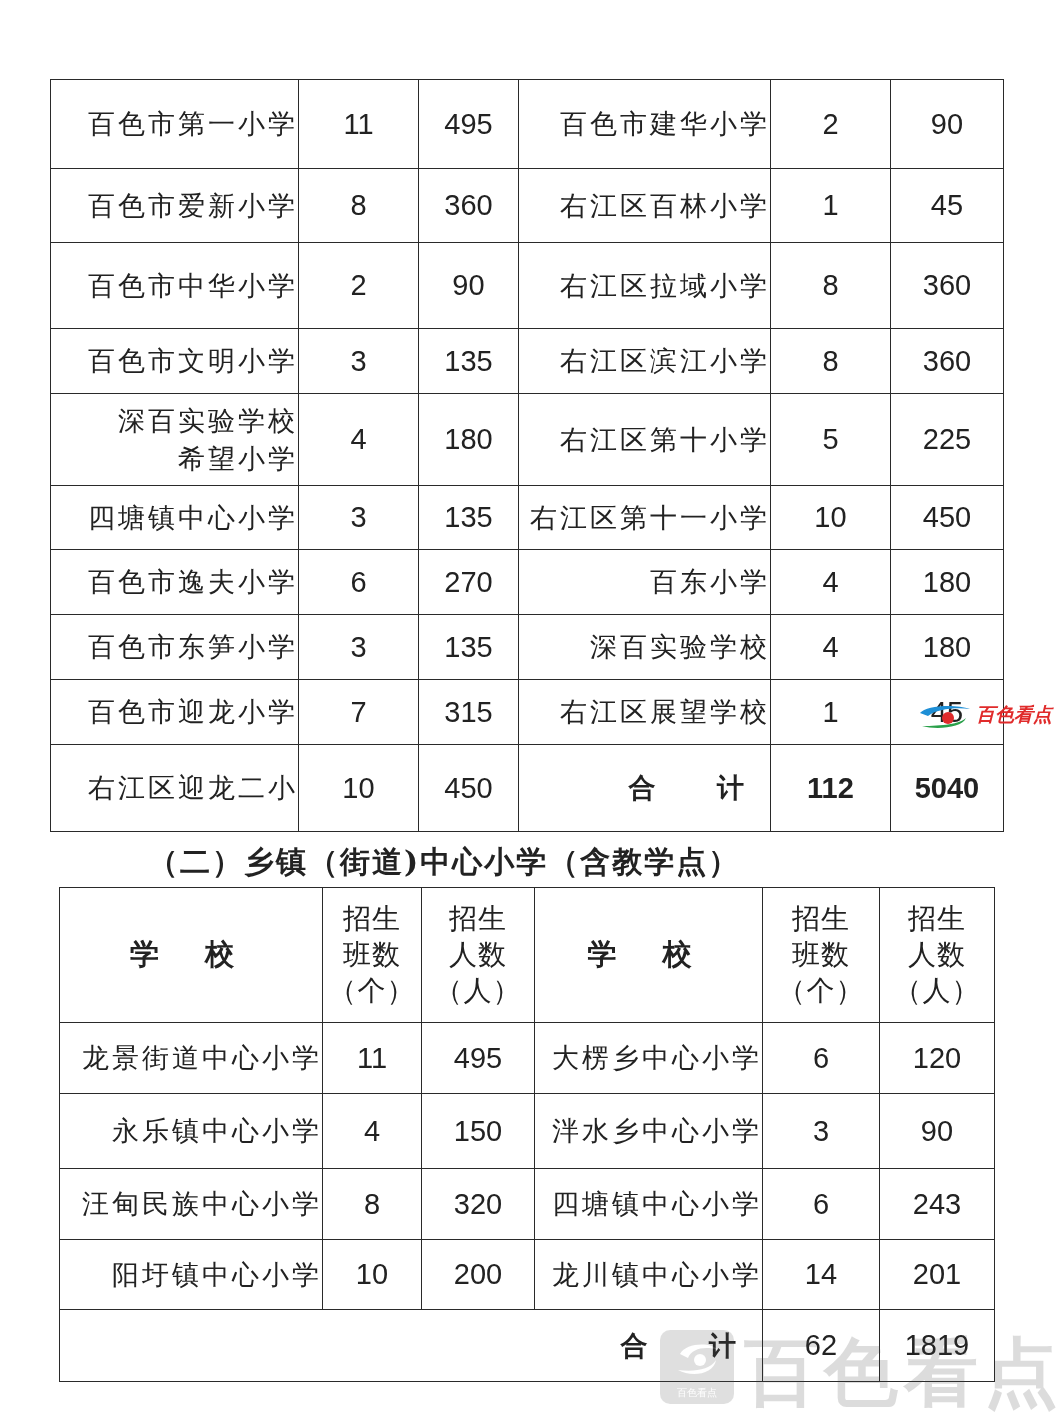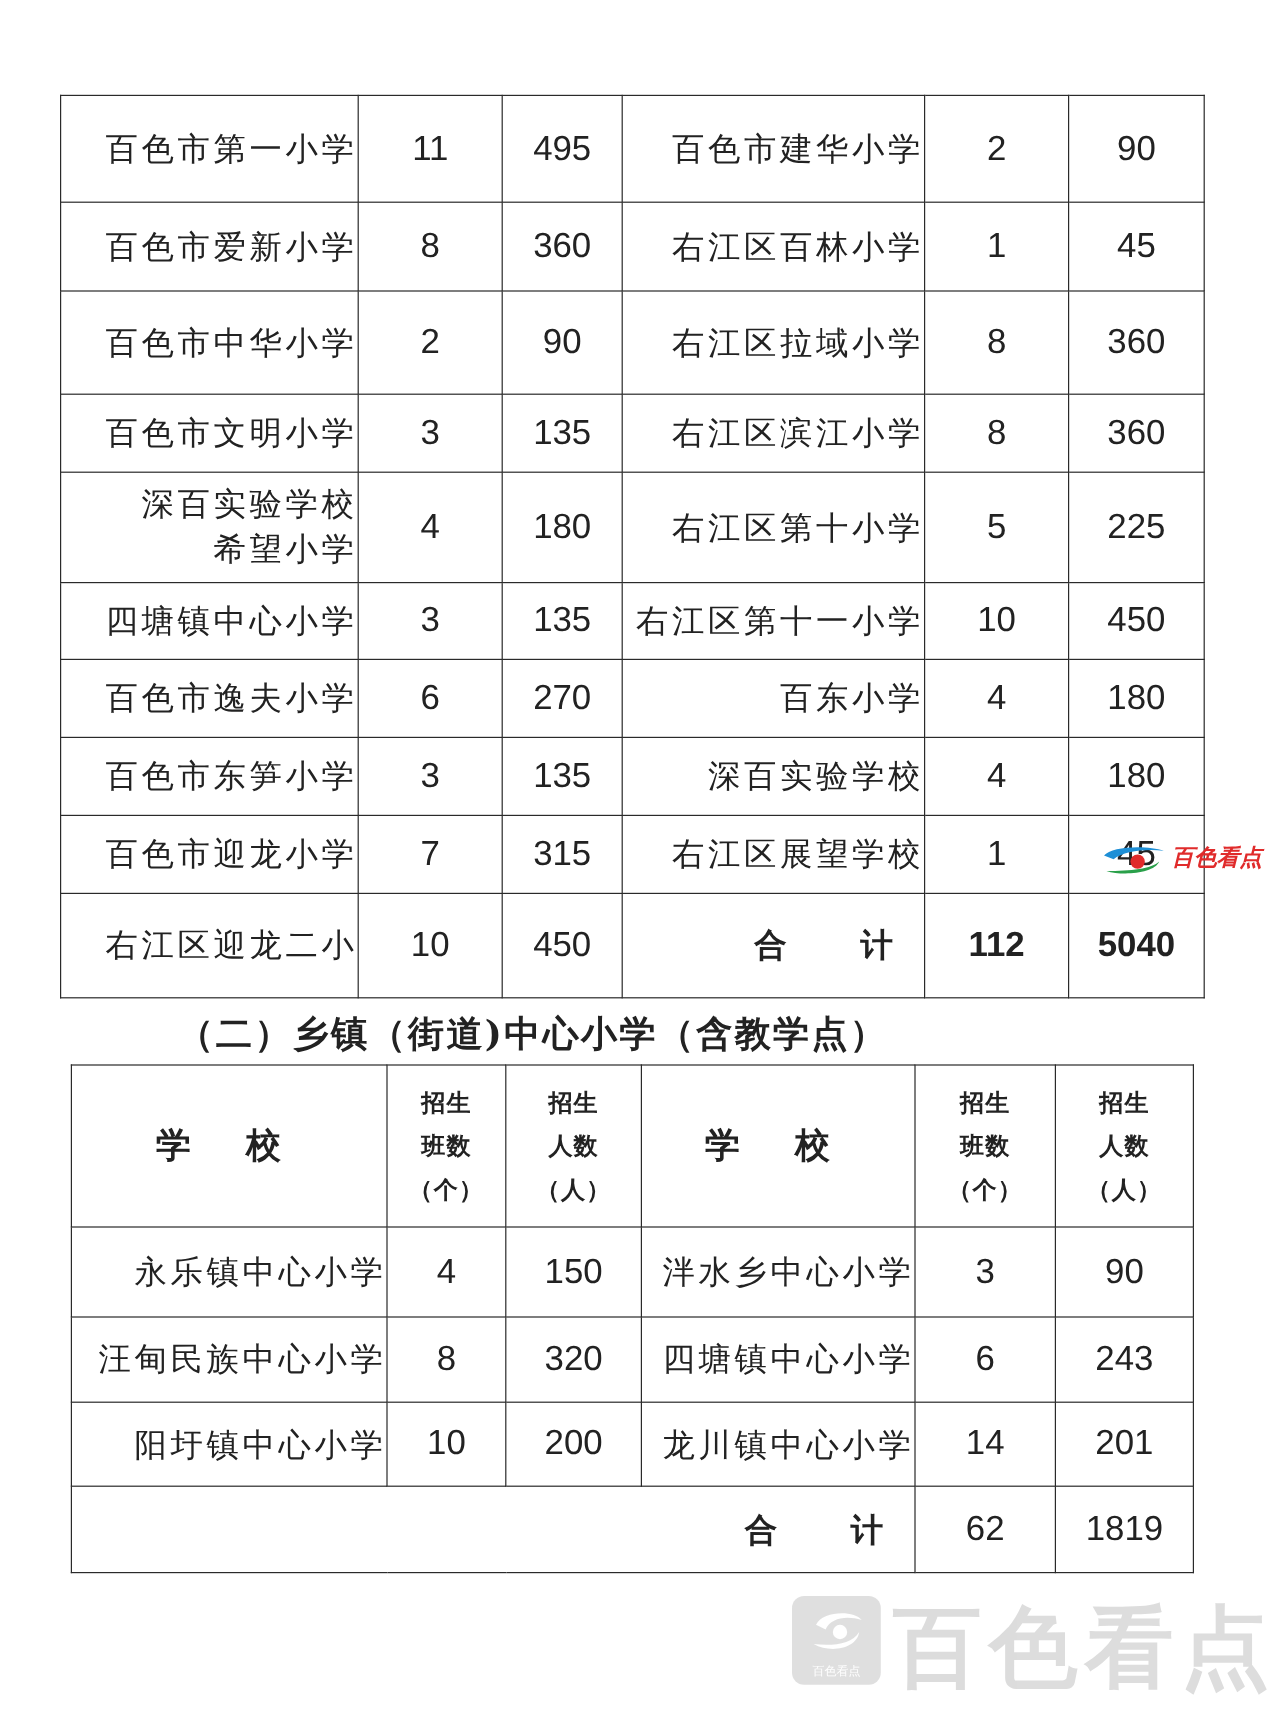--- a/index.html
+++ b/index.html
@@ -5,21 +5,21 @@
   html, body { margin: 0; padding: 0; background: #ffffff; }
   body { width: 1056px; height: 1428px; position: relative; overflow: hidden;
          font-family: "DejaVu Serif", "Liberation Serif", serif; color: #222; }
   table { border-collapse: collapse; position: absolute; table-layout: fixed; }
   td { border: 1.5px solid #2a2a2a; text-align: center; vertical-align: middle;
        font-size: 27px; padding: 0; letter-spacing: 1px; }
   td.name { letter-spacing: 3px; text-align: right; }
   td.name.wrap { line-height: 38px; }
   td.num { font-family: Liberation Sans, sans-serif; font-size: 29px; letter-spacing: 0; }
   td.bold { font-weight: bold; }
-  td.hdr { font-weight: bold; font-size: 20px; line-height: 36px; }
+  td.hdr { font-weight: normal; font-size: 28px; line-height: 36px; }
   td.hdr-school { font-weight: bold; font-size: 29px; letter-spacing: 18px; }
   td.total-label { font-weight: bold; letter-spacing: 26px; text-align: right; }
   #t1 { left: 50px; top: 79px; width: 953px; }
   #t2 { left: 59px; top: 887px; width: 935px; }
   .section-title { position: absolute; left: 148px; top: 842px; font-size: 30px;
                    font-weight: bold; letter-spacing: 2px; white-space: nowrap; }
   .wm-small { position: absolute; left: 916px; top: 700px; width: 140px; height: 34px; }
   .wm-small .swirl { position: absolute; left: 0; top: 4px; width: 56px; height: 26px; }
   .wm-small .txt { position: absolute; left: 60px; top: 2px; color: #e02b2b; font-weight: bold;
                    font-style: italic; font-size: 19px; font-family: "DejaVu Sans", sans-serif; }
@@ -169,20 +169,28 @@
         <div>招生</div>
         <div>班数</div>
         <div>（个）</div>
       </td>
       <td class="hdr">
         <div>招生</div>
         <div>人数</div>
         <div>（人）</div>
       </td>
     </tr>
+    <tr style="height:71px">
+      <td class="name">龙景街道中心小学</td>
+      <td class="num">11</td>
+      <td class="num">495</td>
+      <td class="name">大楞乡中心小学</td>
+      <td class="num">6</td>
+      <td class="num">120</td>
+    </tr>
     <tr style="height:75px">
       <td class="name">永乐镇中心小学</td>
       <td class="num">4</td>
       <td class="num">150</td>
       <td class="name">泮水乡中心小学</td>
       <td class="num">3</td>
       <td class="num">90</td>
     </tr>
     <tr style="height:71px">
       <td class="name">汪甸民族中心小学</td>

